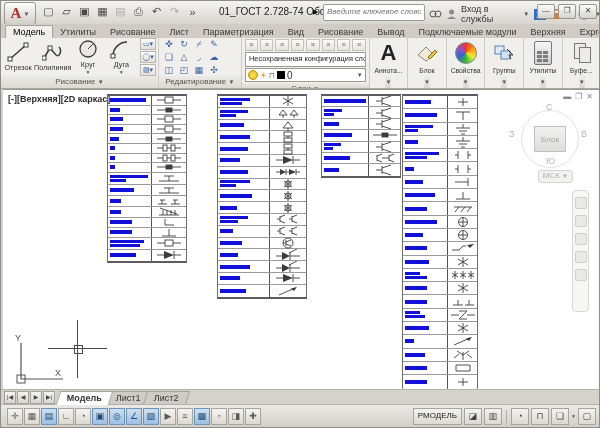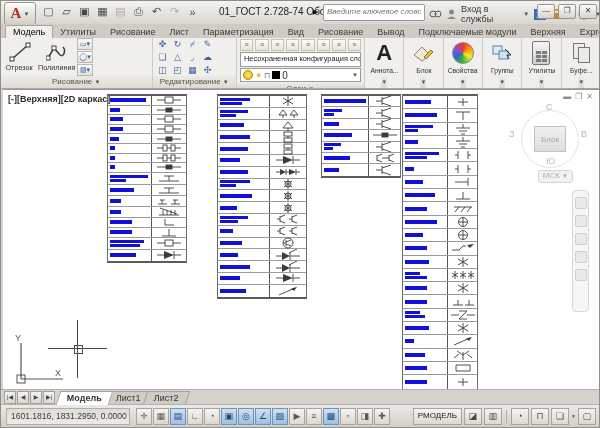--- a/index.html
+++ b/index.html
@@ -217,20 +217,36 @@
           <span class="lbl">Отрезок</span>
         </div>
         <div class="bigtool">
           <svg width="22" height="20">
               <path d="M2,16 L8,6 L14,13 C18,16 20,8 17,5" stroke="#3c3c3c" stroke-width="1.5" fill="none"></path>
               <rect x="0" y="14" width="4" height="4" fill="#fff" stroke="#3c3c3c"></rect>
               <rect x="6" y="4" width="4" height="4" fill="#fff" stroke="#3c3c3c"></rect>
             </svg>
           <span class="lbl">Полилиния</span>
         </div>
+        <div class="bigtool">
+          <svg width="22" height="20">
+              <circle cx="11" cy="10" r="8" fill="#e9e7e2" stroke="#3c3c3c" stroke-width="1.3"></circle>
+              <path d="M11,10 L16,5" stroke="#3c3c3c"></path>
+            </svg>
+          <span class="lbl">Круг</span>
+            <span style="font-size:5px;color:#555">▼</span>
+        </div>
+        <div class="bigtool">
+          <svg width="22" height="20">
+              <path d="M3,17 A14,14 0 0 1 17,3" stroke="#3c3c3c" stroke-width="1.5" fill="none"></path>
+              <rect x="1" y="15" width="4" height="4" fill="#fff" stroke="#3c3c3c"></rect>
+            </svg>
+          <span class="lbl">Дуга</span>
+            <span style="font-size:5px;color:#555">▼</span>
+        </div>
         <div class="smallcol" id="drawside">
             <div class="sbtn">▭▾</div>
             <div class="sbtn">◯▾</div>
             <div class="sbtn">▨▾</div>
           </div>
       </div>
       <div class="panel-label"><span>Рисование</span> <span class="dd">▼</span></div>
     </div>
 
     <div class="panel" style="width:88px">
@@ -1081,21 +1097,20 @@
     </div>
     <div id="laytabs" style="display:flex;">
         <div class="ltab active"><span>Модель</span></div>
         <div class="ltab"><span>Лист1</span></div>
         <div class="ltab"><span>Лист2</span></div>
       </div>
 
   </div>
 
   <div class="statusbar">
-    <div class="coords">1601.1816, 1831.2950, 0.0000</div>
     <div class="toggles" id="toggles">
         <div class="tgl">✛</div>
         <div class="tgl">▦</div>
         <div class="tgl on">▤</div>
         <div class="tgl">∟</div>
         <div class="tgl">◔</div>
         <div class="tgl on">▣</div>
         <div class="tgl on">◎</div>
         <div class="tgl on">∠</div>
         <div class="tgl on">▨</div>

